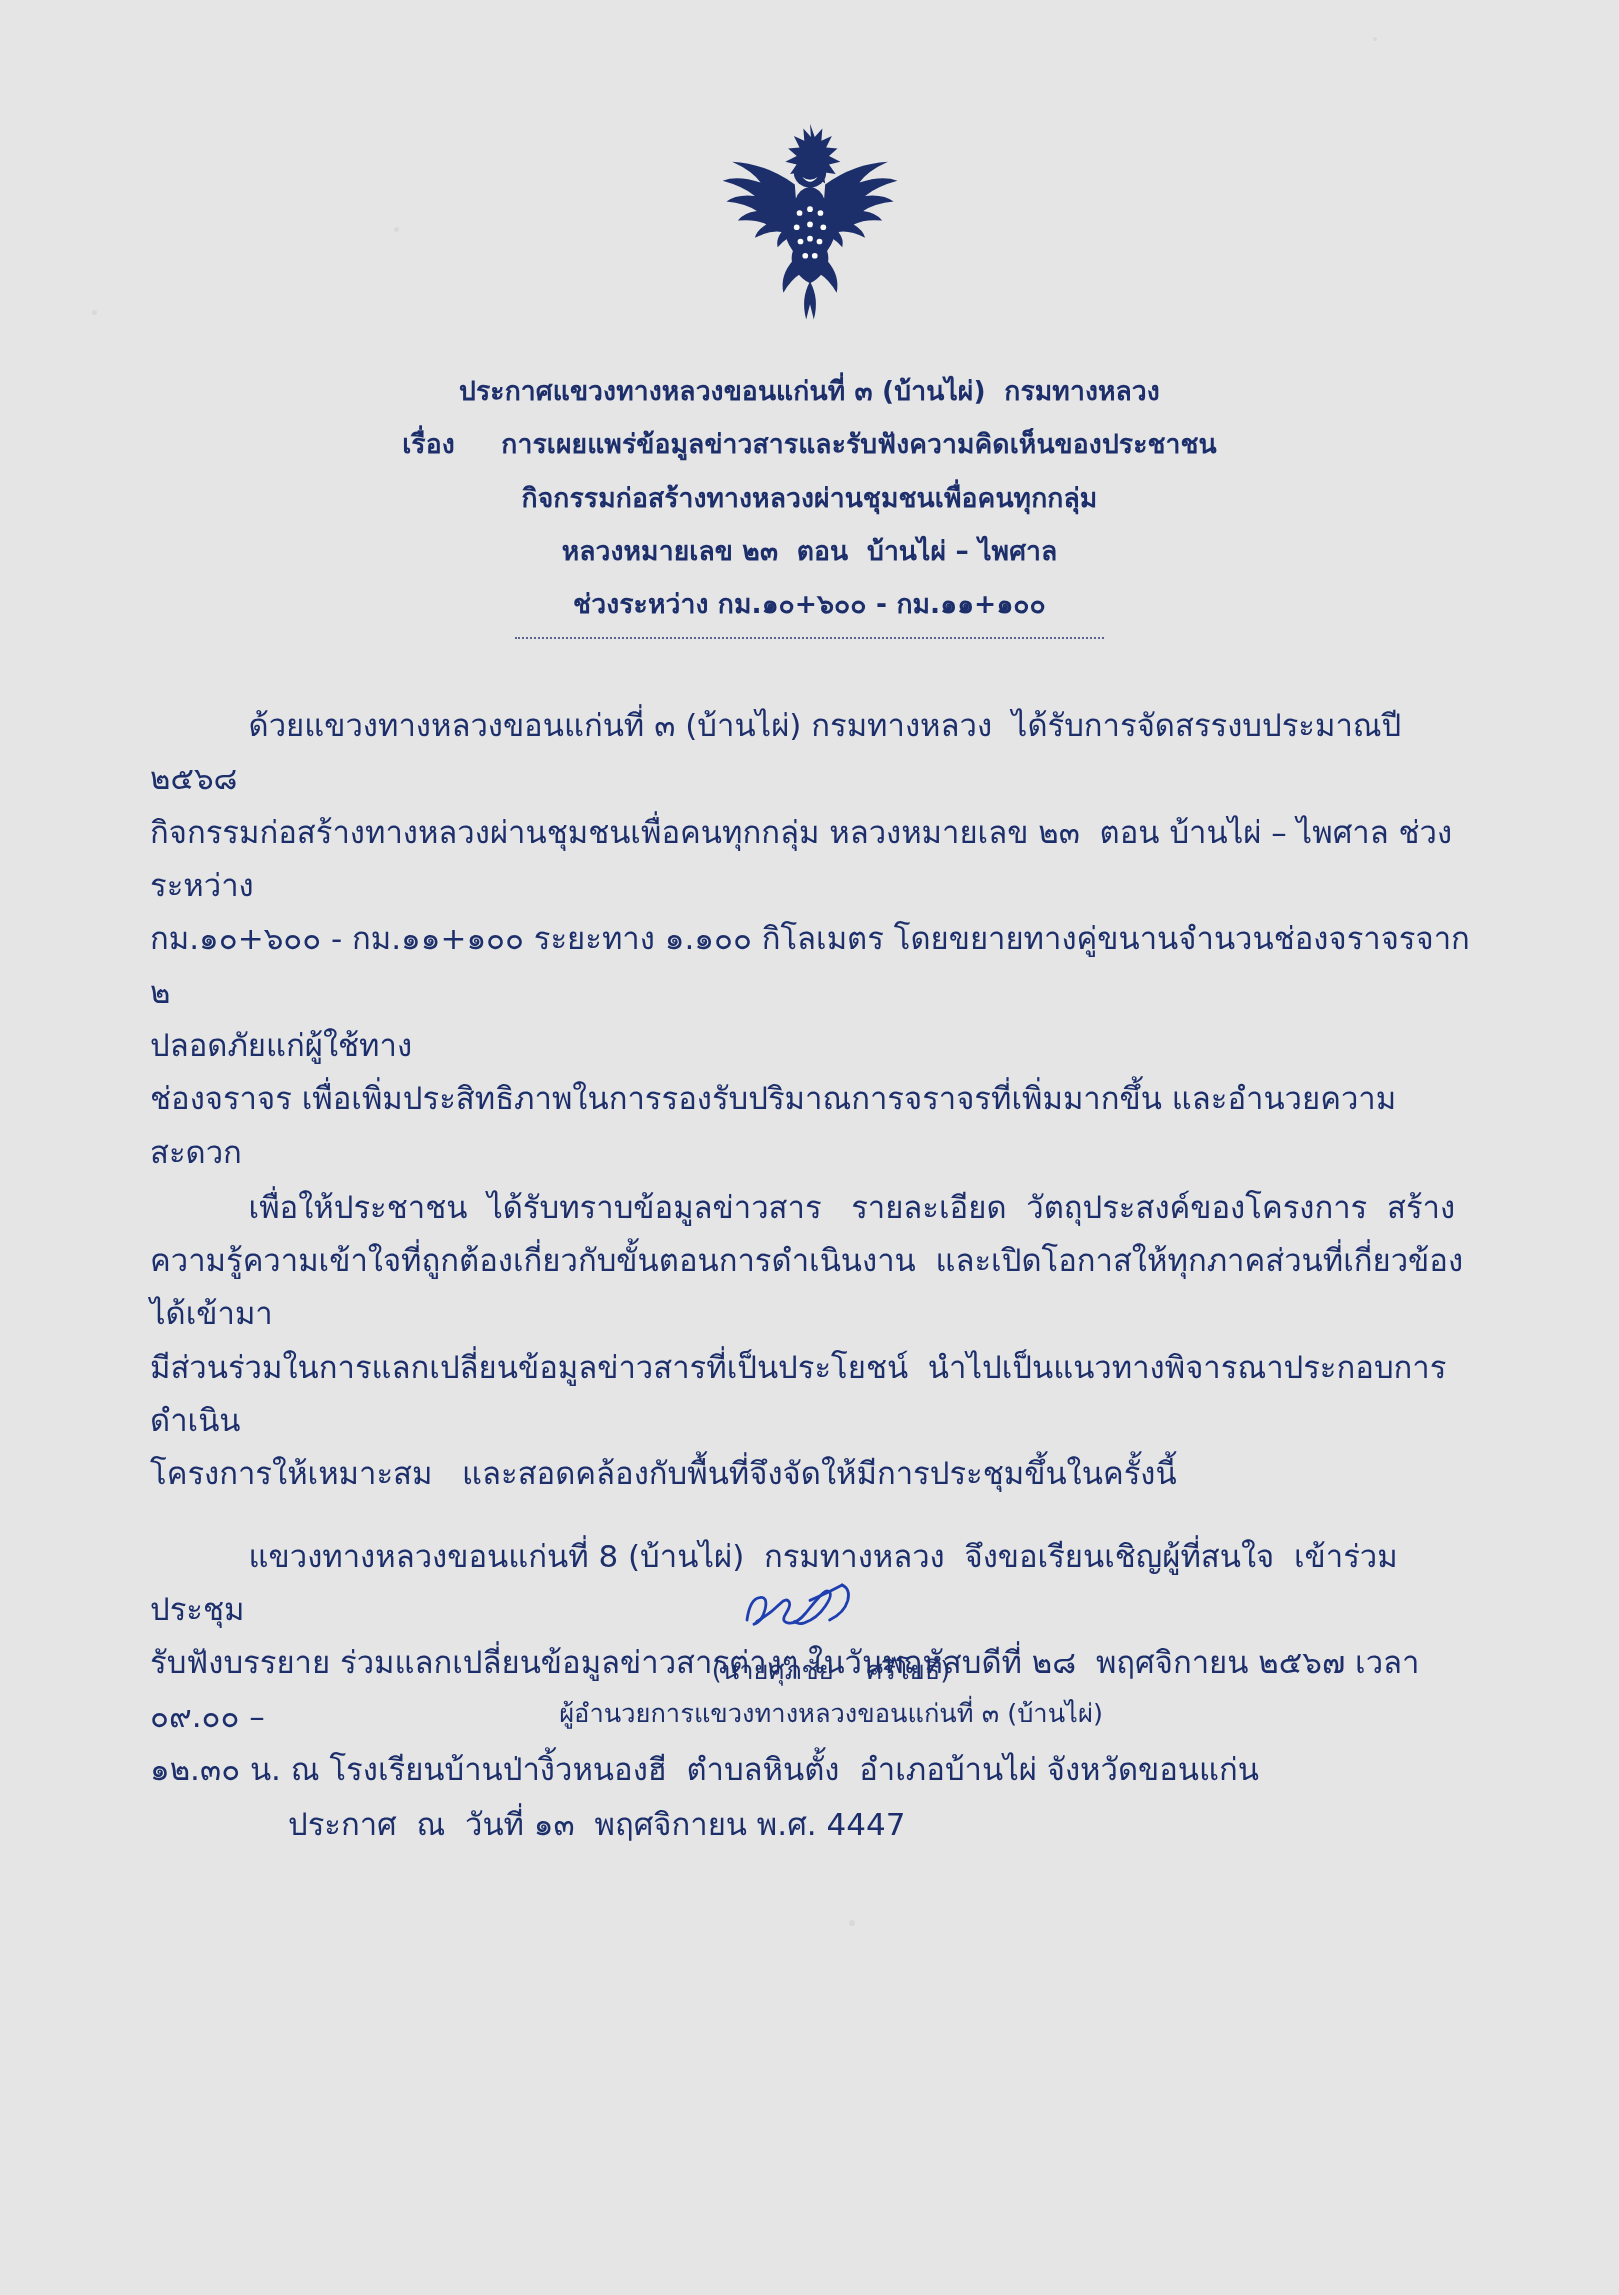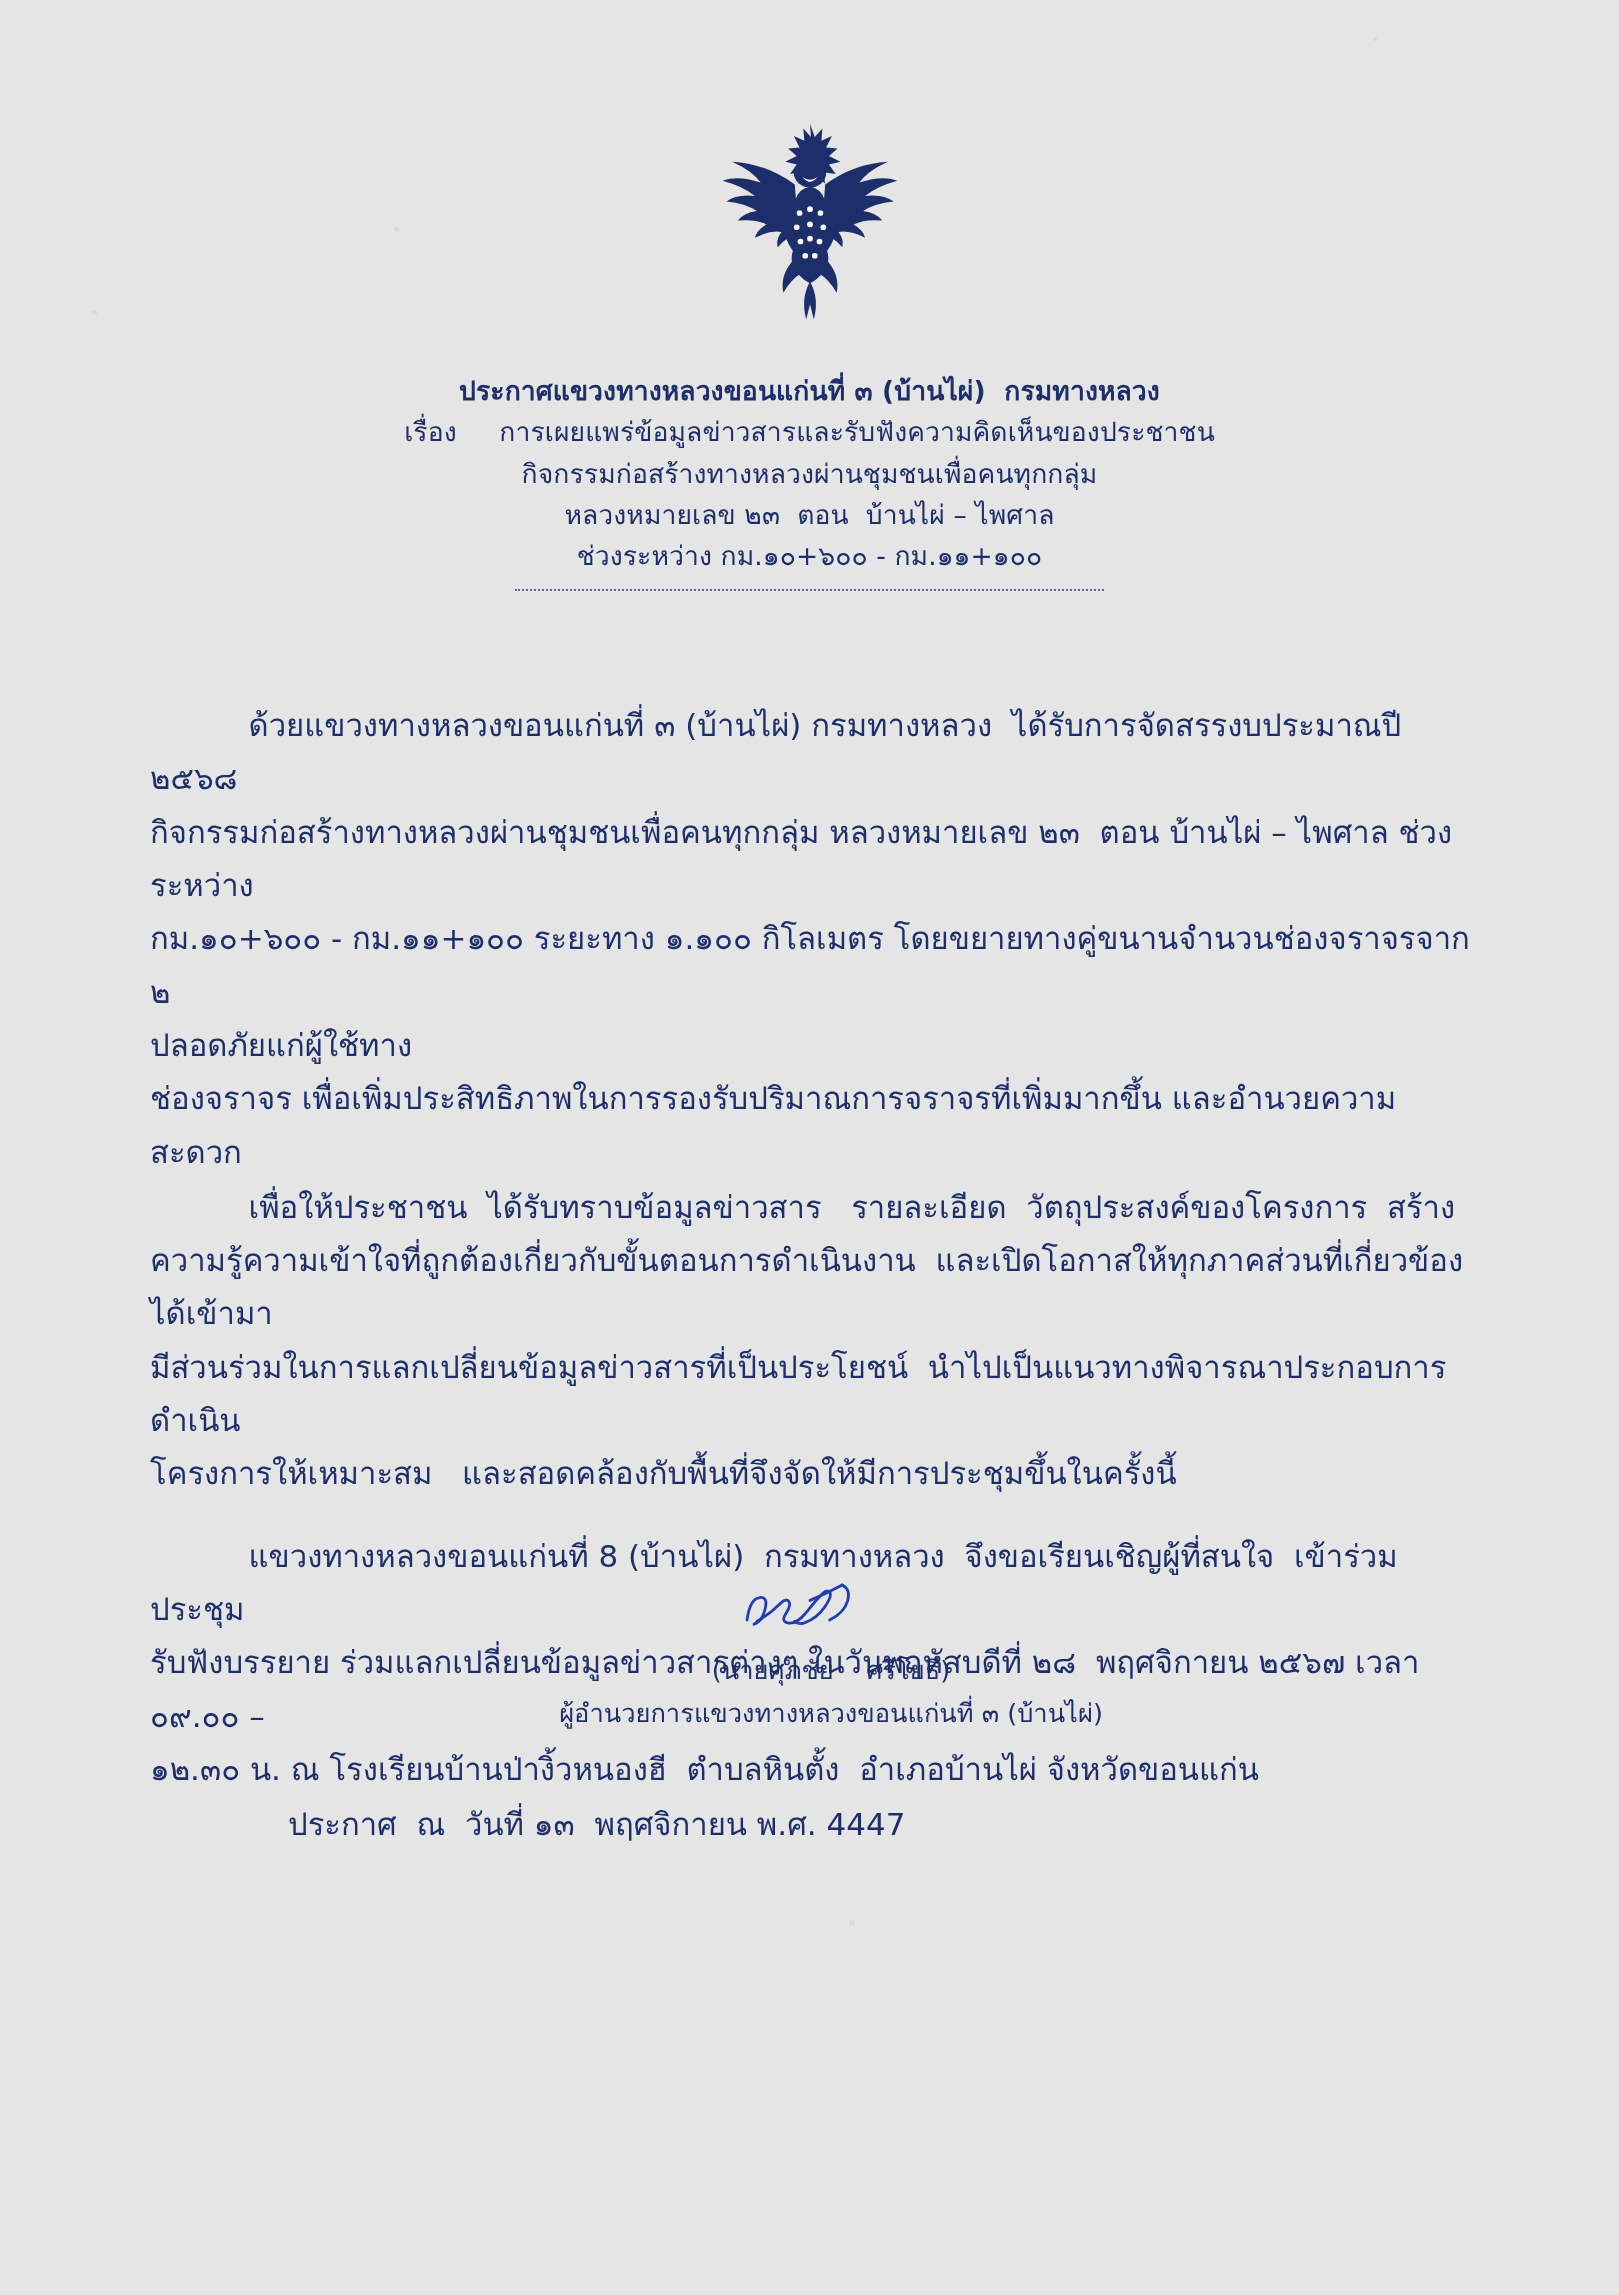--- a/index.html
+++ b/index.html
@@ -53,21 +53,22 @@
     color: #1d2f6b;
   }
   .headings .hline {
     font-size: 26.5px;
     line-height: 1.56;
     font-weight: 700;
     letter-spacing: 0.1px;
     white-space: pre;
   }
   .headings .hline.sub {
-    font-weight: 400;
+    font-weight: 700;
+    margin-top: 12px;
   }
   .dotline {
     margin: 12px auto 0;
     width: 589px;
     border-bottom: 2px dotted #2b3a77;
     opacity: .75;
     height: 0;
   }
 
   

